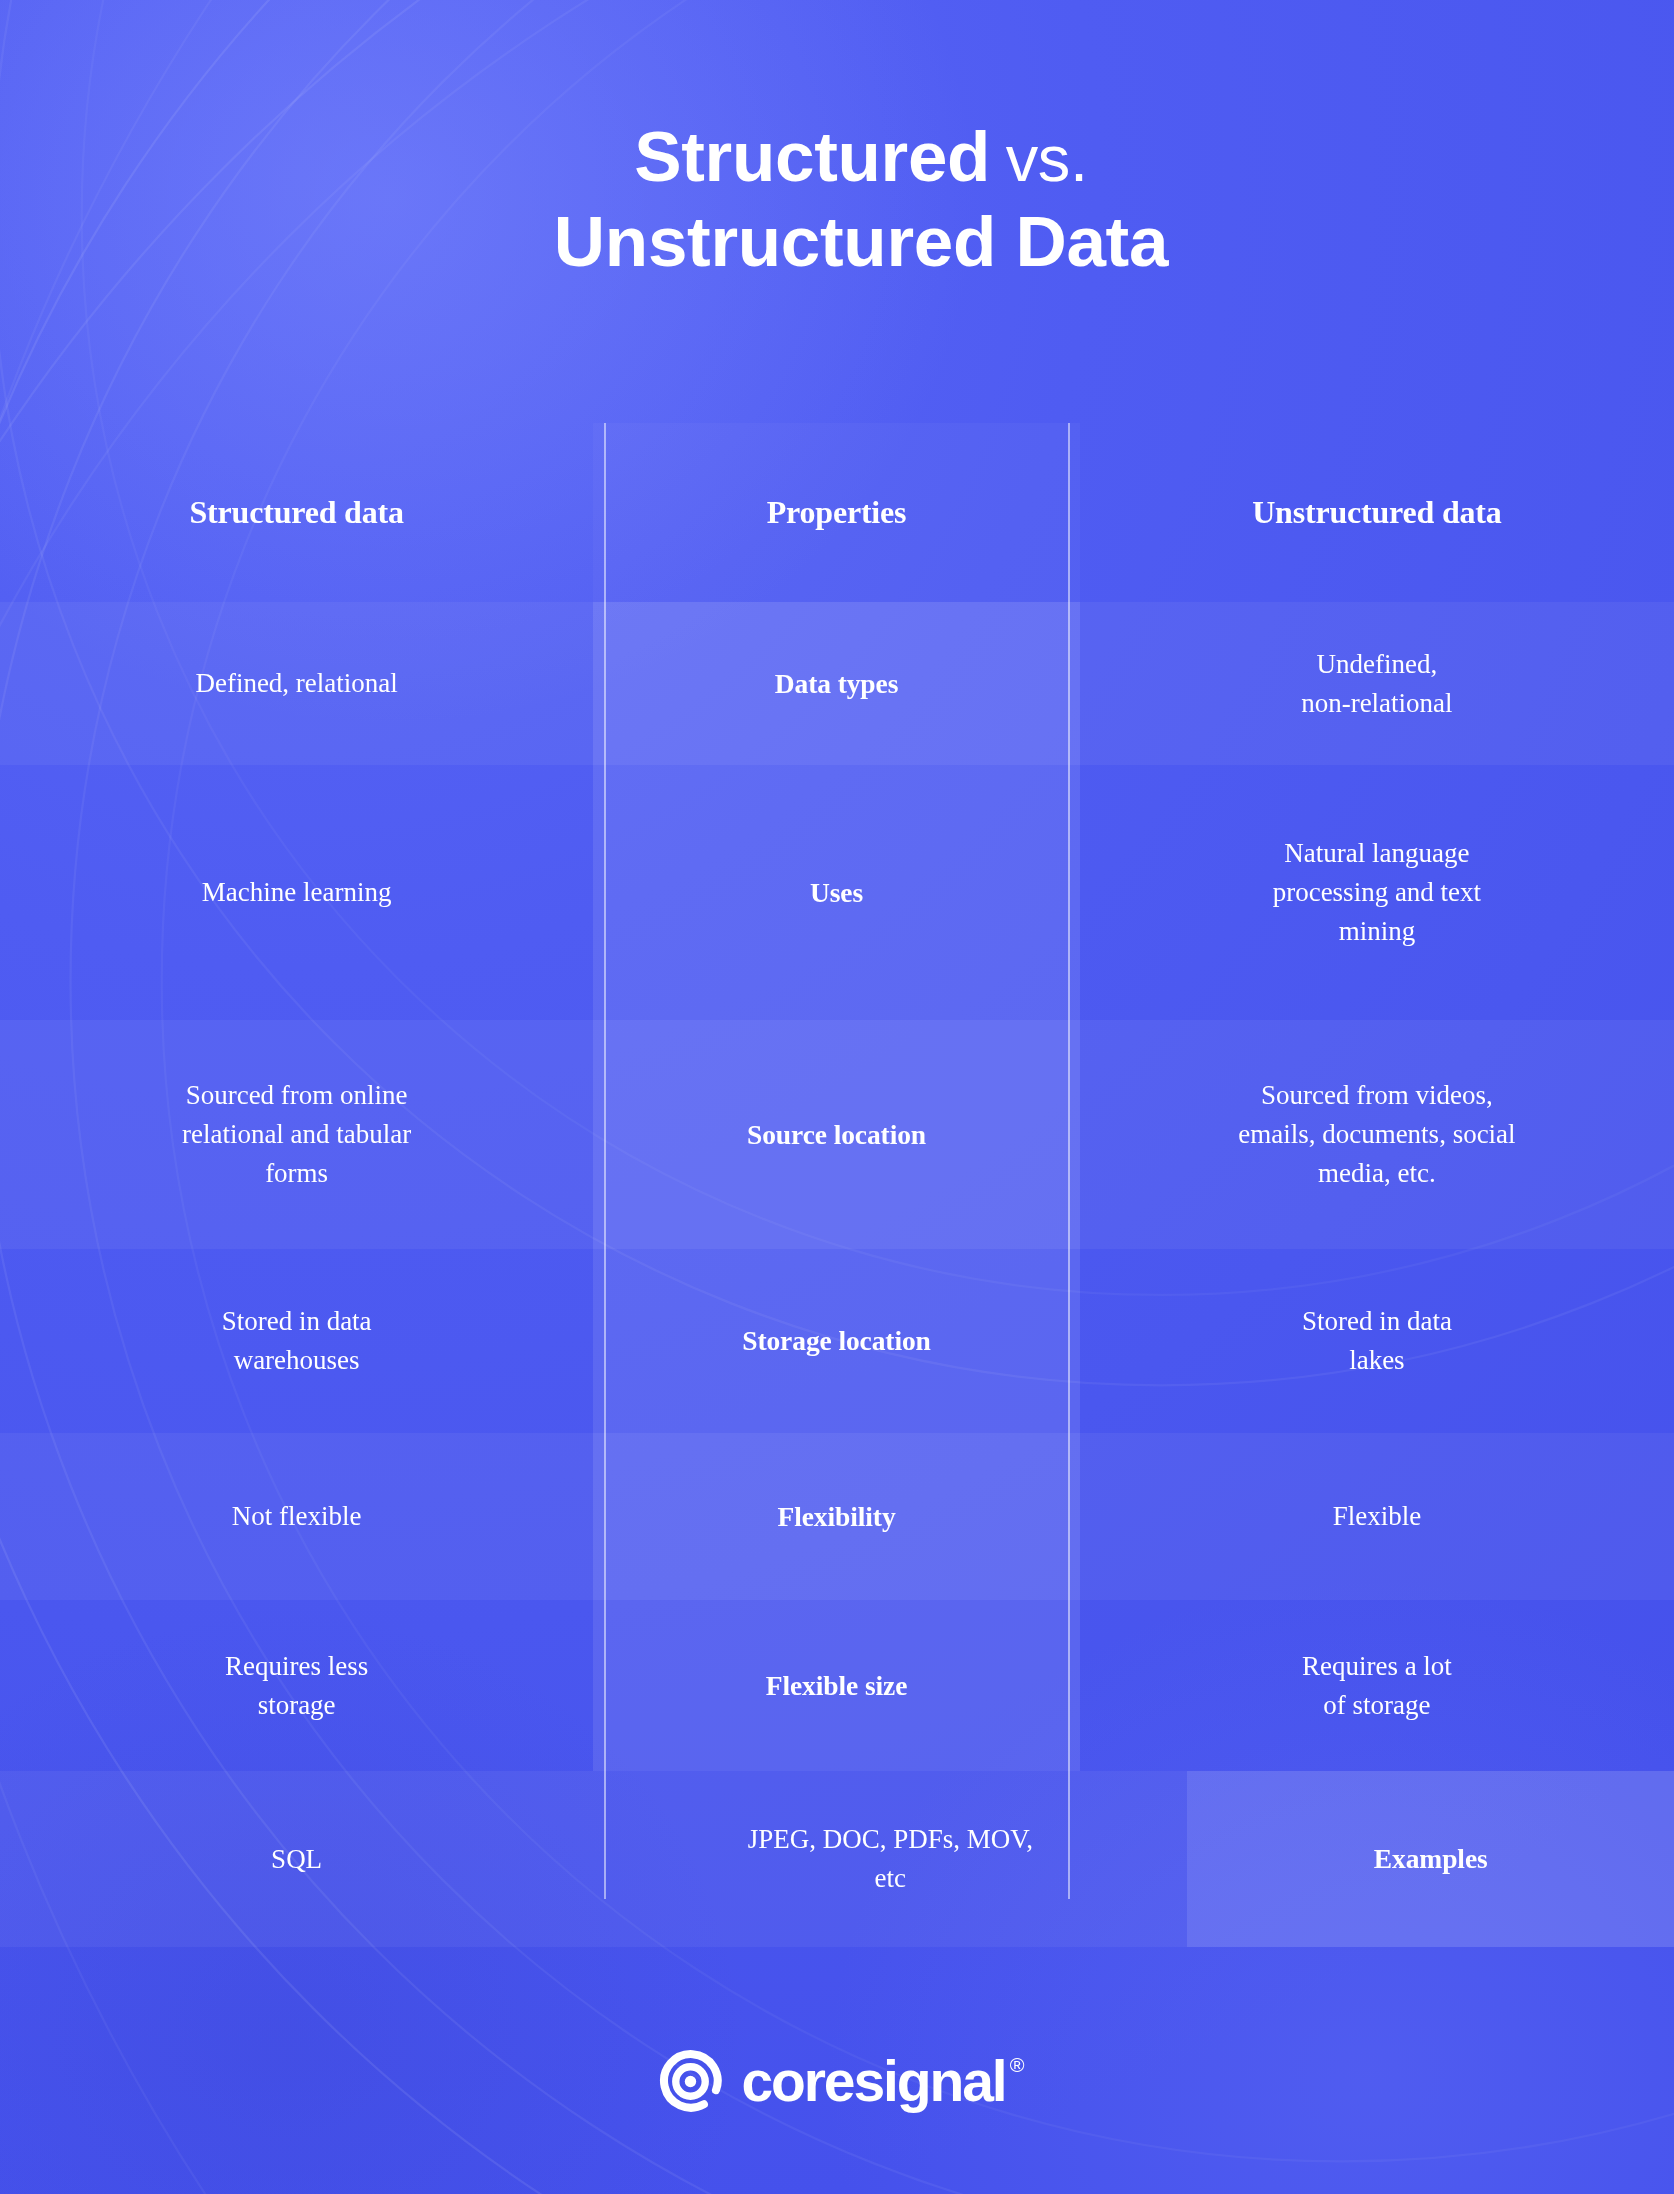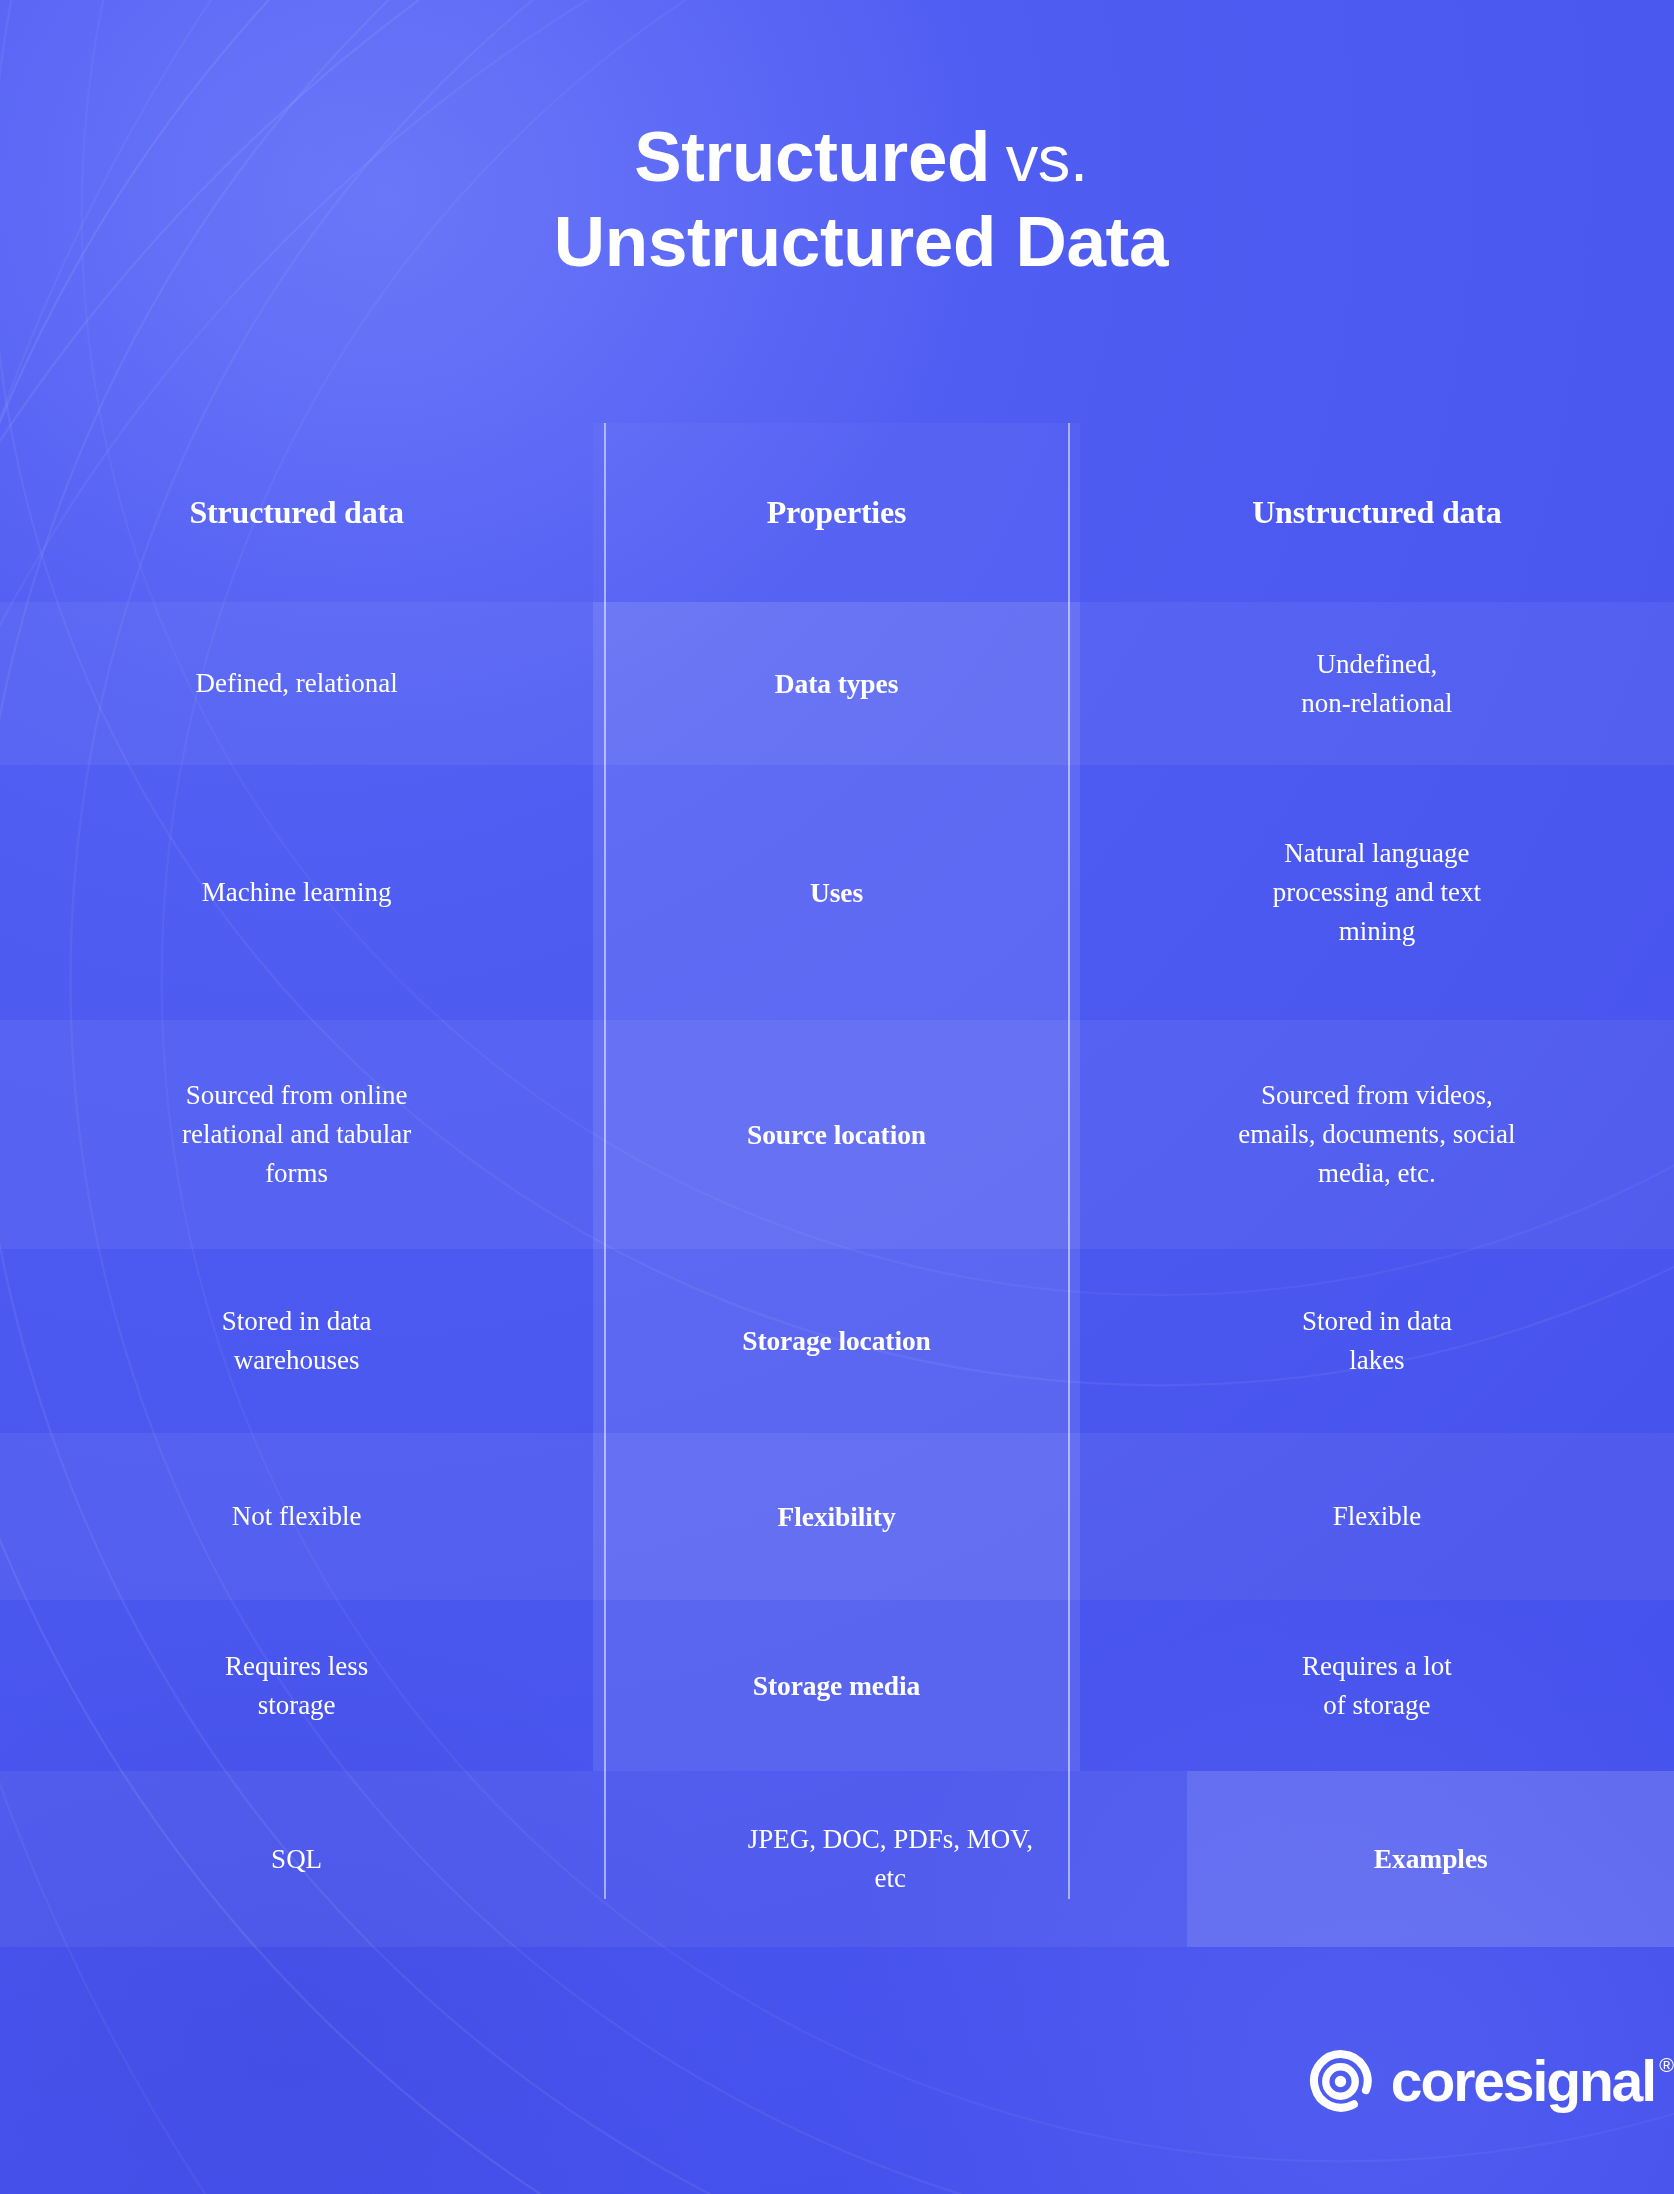--- a/index.html
+++ b/index.html
@@ -146,21 +146,21 @@
     letter-spacing:-0.1px;
   }
 
   
   .footer{
     position:absolute;
     left:0; top:2048px;
     width:1674px;
     display:flex;
     align-items:center;
-    justify-content:flex-end;
+    justify-content:center;
     gap:19px;
     padding-left:8px;
   }
   .logo-lockup{
     display:flex;
     align-items:center;
     gap:17px;
   }
   .logo-mark{ width:67px; height:67px; display:block; }
   .logo-word-wrap{ position:relative; display:flex; align-items:flex-start; }
@@ -284,21 +284,21 @@
       <div class="cell col-right">
         <span class="side-text">Flexible</span>
         </div>
     </div>
 
     <div class="tbl-row band-dark" style="height:171px;">
       <div class="cell col-left">
         <span class="side-text">Requires less<br>storage</span>
         </div>
       <div class="cell col-mid">
-        <span class="prop-text">Storage media</span>
+        <span class="prop-text">Flexible size</span>
         </div>
       <div class="cell col-right">
         <span class="side-text">Requires a lot<br>of storage</span>
         </div>
     </div>
 
     <div class="tbl-row band-light" style="height:176px;">
       <div class="cell col-left">
         <span class="side-text">SQL</span>
         </div>

